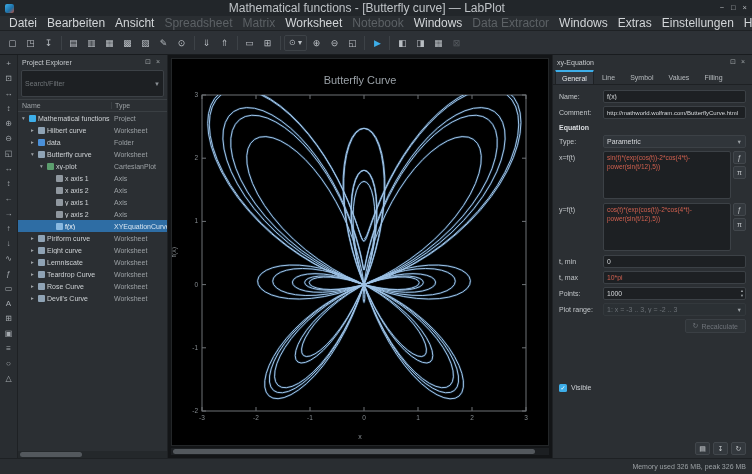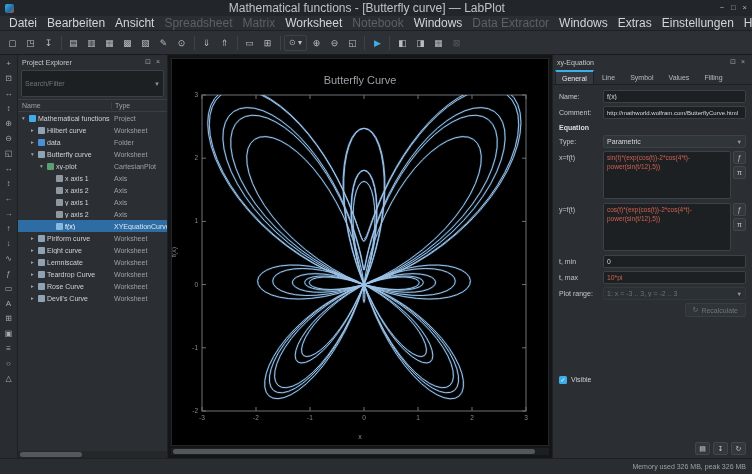--- a/index.html
+++ b/index.html
@@ -584,20 +584,32 @@
             </div>
         </div>
 
         <div class="frow">
           <div class="flabel">t, max</div>
           <div class="fctrl">
               <input class="tinput formula" value="10*pi" style="">
             </div>
         </div>
 
+        <div class="frow">
+          <div class="flabel">Points:</div>
+          <div class="fctrl">
+            <div class="spinwrap">
+              <input class="tinput" value="1000" style="">
+              <div class="spin-arrows">
+                <span>▲</span>
+                <span>▼</span>
+              </div>
+            </div>
+          </div>
+        </div>
 
         <div class="frow">
           <div class="flabel">Plot range:</div>
           <div class="fctrl">
             <div class="selectbox disabled">
               <span style="overflow:hidden;white-space:nowrap;">1: x = -3 .. 3, y = -2 .. 3</span>
               <span class="chev">▼</span>
             </div>
           </div>
         </div>

